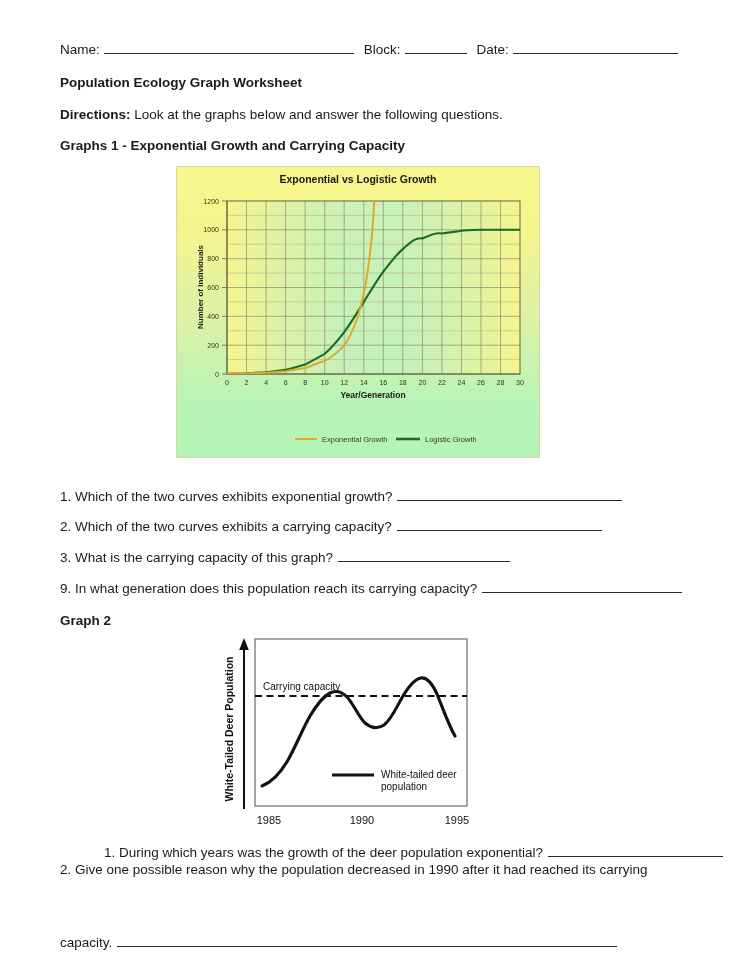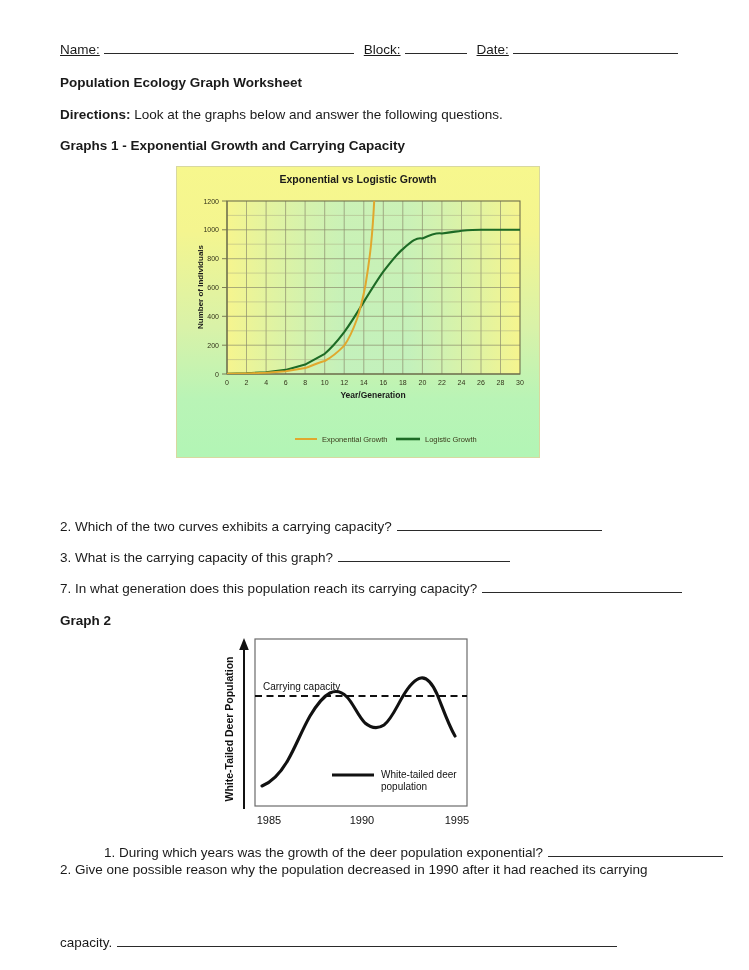--- a/index.html
+++ b/index.html
@@ -26,21 +26,21 @@
   
   .hdr-row {
     position: absolute;
     left: 60px;
     top: 42px;
     width: 620px;
     display: flex;
     align-items: baseline;
     font-size: 13.5px;
   }
-  .hdr-label { white-space: nowrap; text-decoration: underline; }
+  .hdr-label { white-space: nowrap; }
   .rule {
     border-bottom: 1.3px solid #2a2a2a;
     display: inline-block;
     height: 0.82em;
     margin-left: 4px;
     margin-right: 10px;
   }
   .rule-name  { width: 250px; }
   .rule-block { width: 62px; }
   .rule-date  { width: 165px; margin-right: 0; }
@@ -271,30 +271,34 @@
 
       <g>
         <line x1="118" y1="272" x2="140" y2="272" stroke="#e0a82e" stroke-width="2"></line>
         <text x="145" y="275" font-size="7.5" fill="#3a3a1a" class="cap-txt">Exponential Growth</text>
         <line x1="219" y1="272" x2="243" y2="272" stroke="#1d6b25" stroke-width="2.6"></line>
         <text x="248" y="275" font-size="7.5" fill="#3a3a1a" class="cap-txt">Logistic Growth</text>
       </g>
     </svg>
   </div>
 
+  <div class="q q1">
+    <span>1. Which of the two curves exhibits exponential growth?</span>
+    <span class="blank"></span>
+  </div>
   <div class="q q2">
     <span>2. Which of the two curves exhibits a carrying capacity?</span>
     <span class="blank"></span>
   </div>
   <div class="q q3">
     <span>3. What is the carrying capacity of this graph?</span>
     <span class="blank"></span>
   </div>
   <div class="q q4">
-    <span>7. In what generation does this population reach its carrying capacity?</span>
+    <span>9. In what generation does this population reach its carrying capacity?</span>
     <span class="blank"></span>
   </div>
 
   <div class="t-bold graph2-head">Graph 2</div>
 
   <div class="chart2-wrap">
     <svg width="262" height="200" viewBox="0 0 262 200" xmlns="http://www.w3.org/2000/svg">
 
       <g>
         <line x1="22" y1="175" x2="22" y2="14" stroke="#111111" stroke-width="2"></line>

